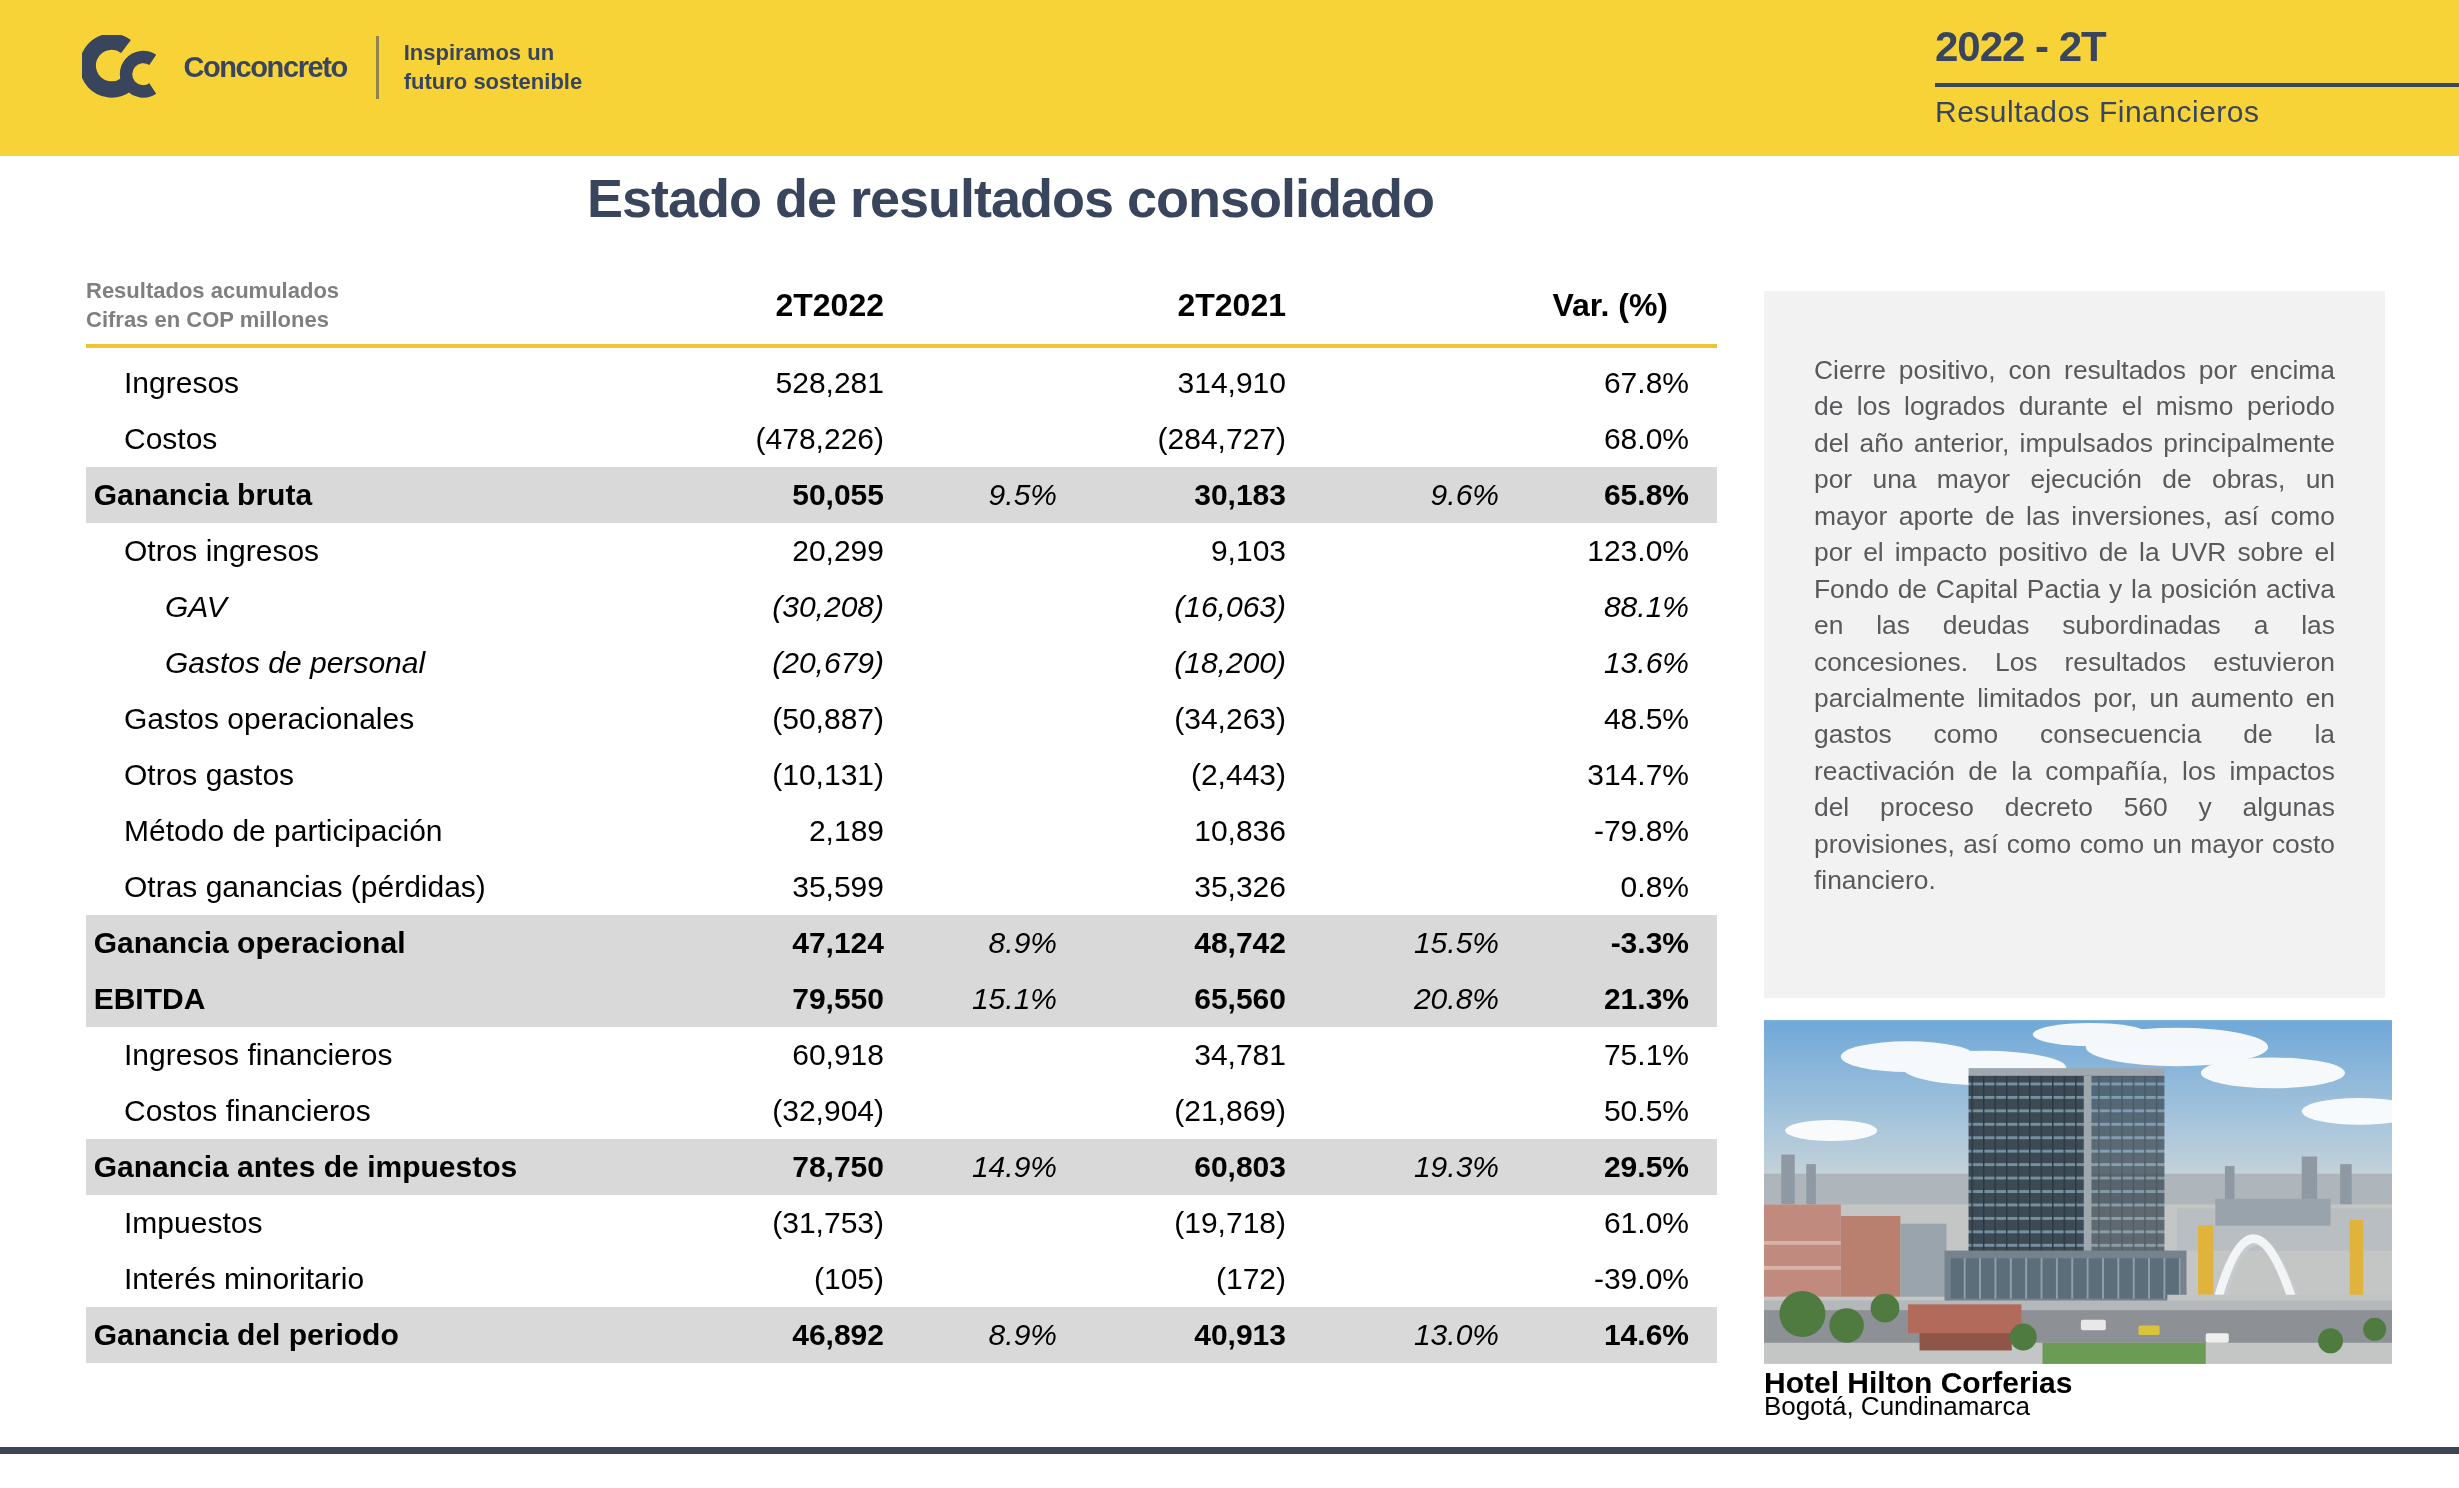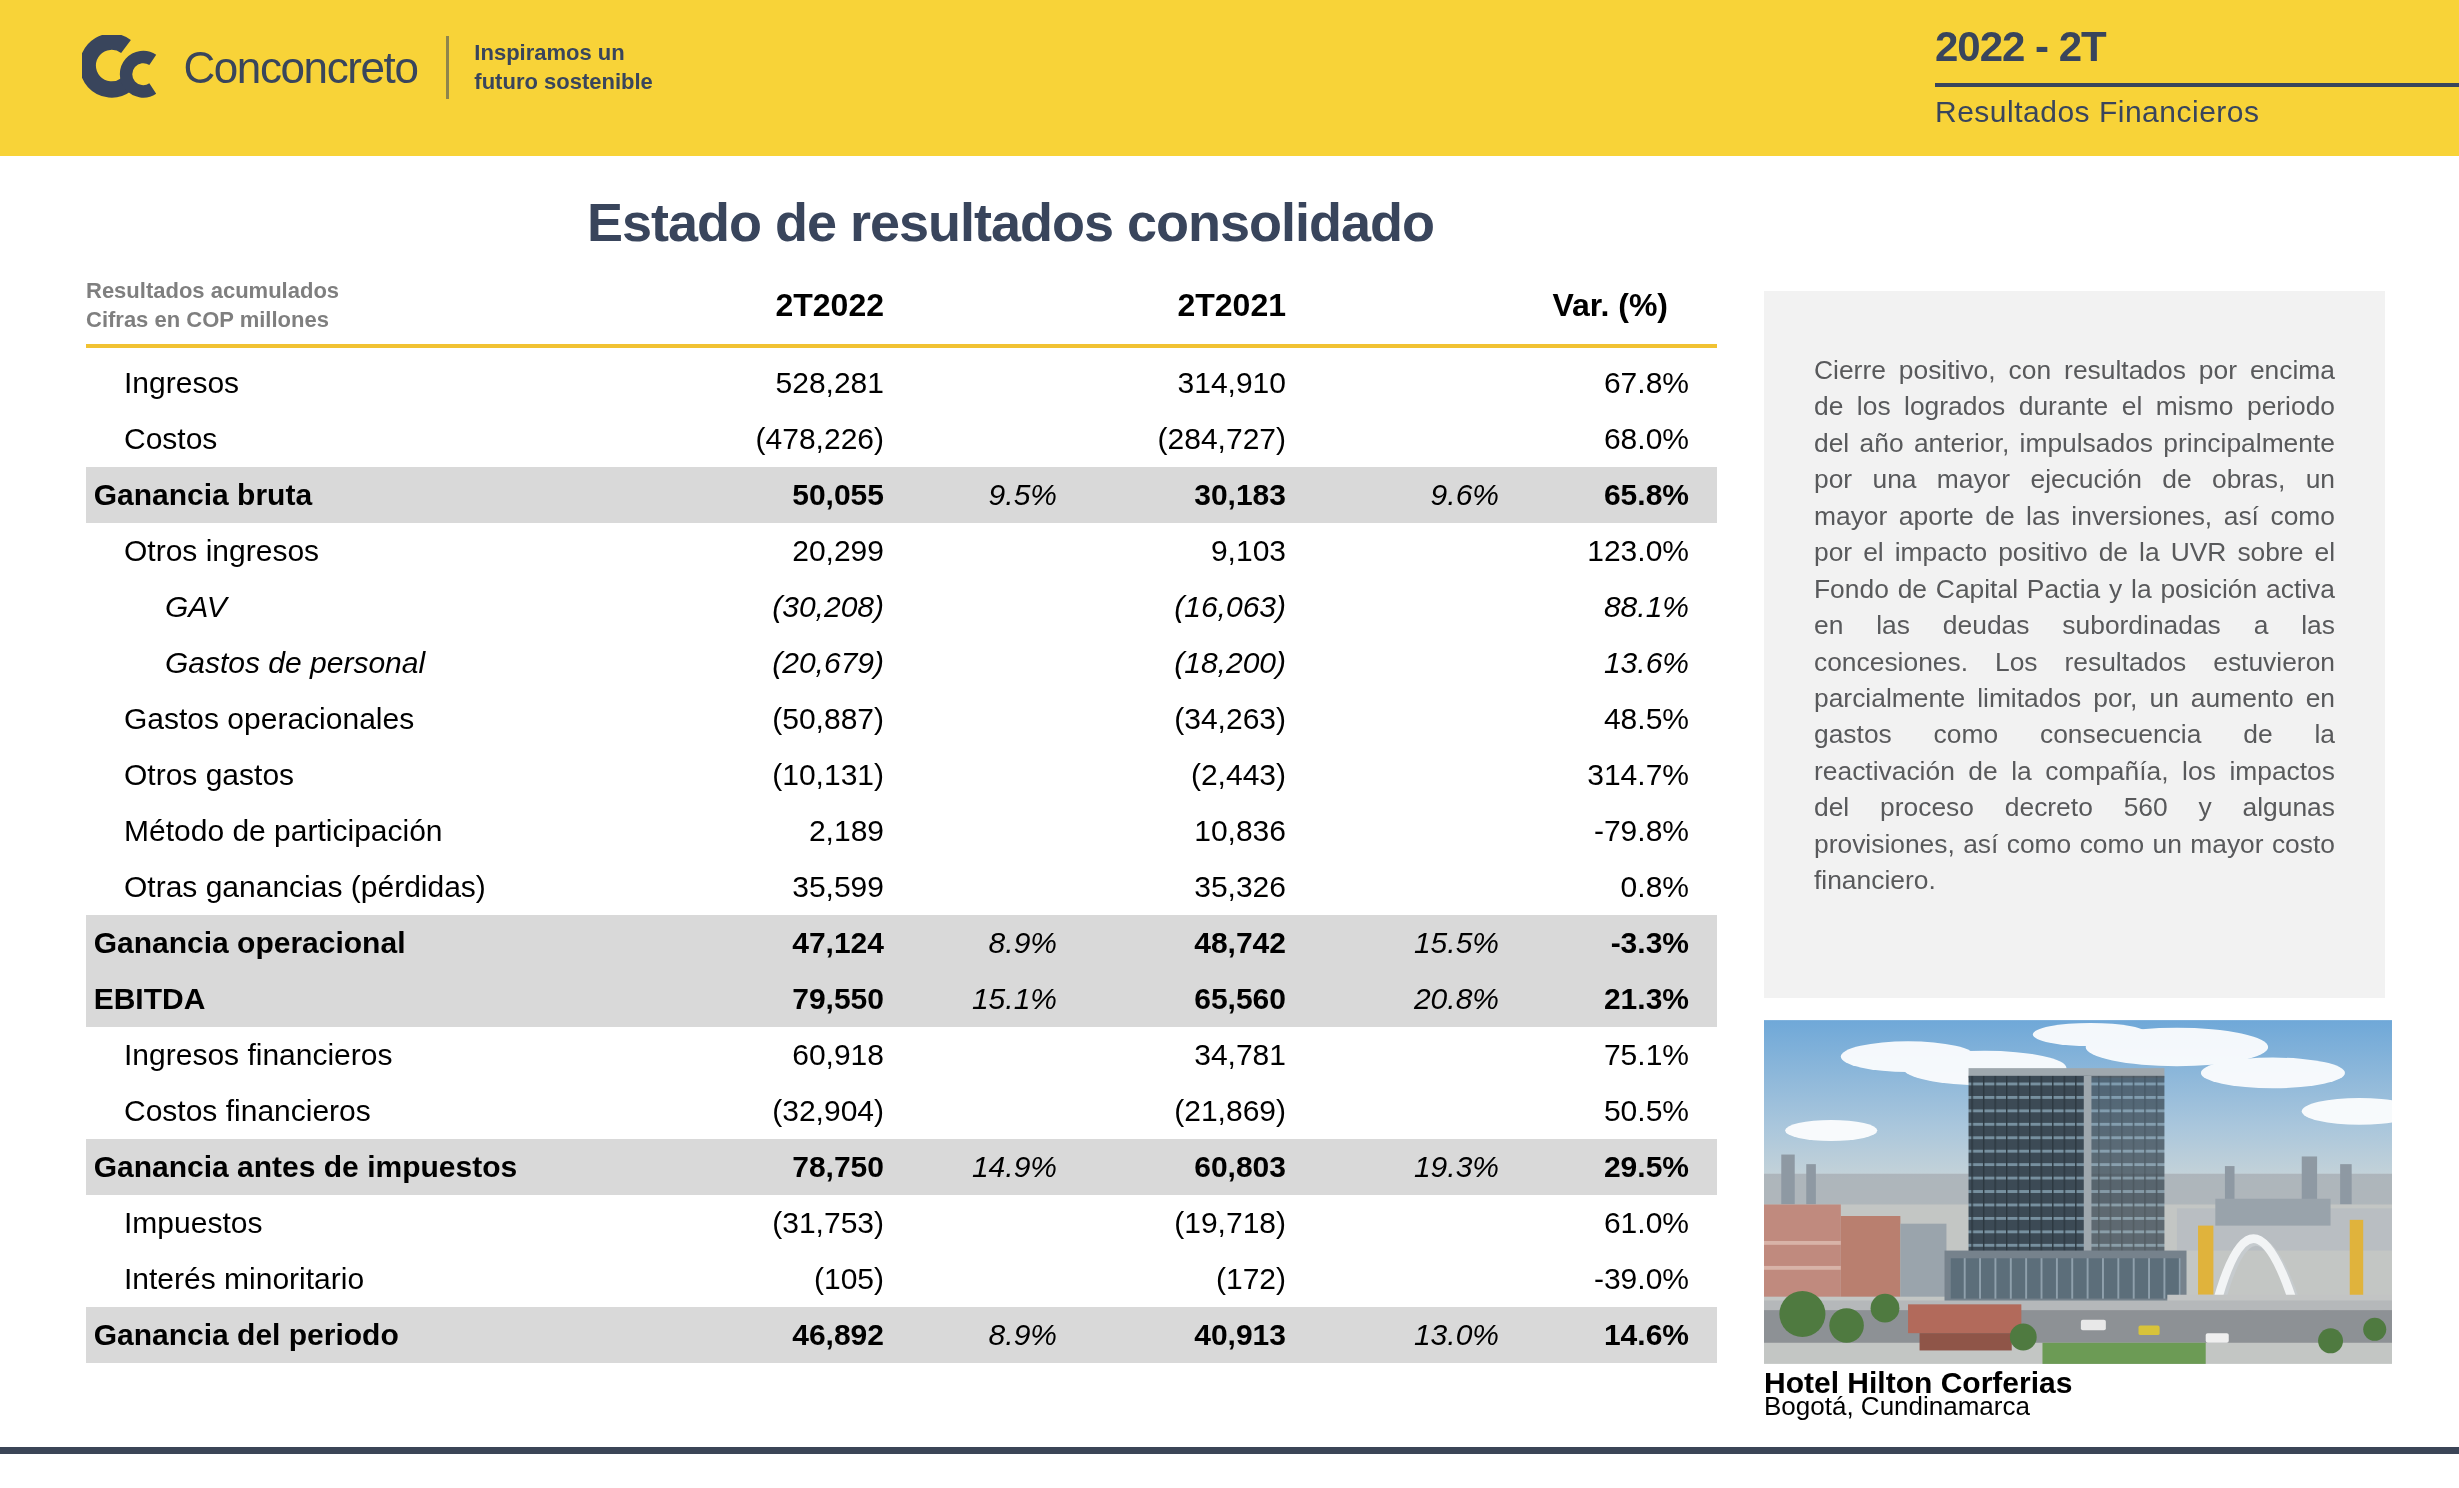--- a/index.html
+++ b/index.html
@@ -14,32 +14,32 @@
   body{margin:0;background:#ffffff;}
   .slide{
     position:relative;width:2459px;height:1488px;background:#fff;
     font-family:"Liberation Sans", sans-serif;overflow:hidden;
   }
 
   
   .banner{position:absolute;left:0;top:0;width:2459px;height:156px;background:var(--yellow);}
   .logo-group{position:absolute;left:82px;top:35px;display:flex;align-items:center;}
   .logo-mark{width:88px;height:65px;margin-right:13.4px;}
-  .logo-text{font-size:44px;font-weight:normal;color:var(--navy);letter-spacing:-1.4px;}
+  .logo-text{font-size:29px;font-weight:bold;color:var(--navy);letter-spacing:-1.4px;}
   .banner-divider{width:2.9px;height:63px;background:rgba(57,69,92,.55);margin:0 25px 0 29px;}
   .tagline{font-size:22px;font-weight:bold;color:var(--navy);line-height:1.3;}
   .tagline span{display:block;}
   .period-block{position:absolute;left:1935px;top:23px;width:525px;}
   .period-title{font-size:42px;font-weight:bold;color:var(--navy);letter-spacing:-1px;
     padding-bottom:11.5px;border-bottom:4.8px solid var(--navy);}
   .period-sub{font-size:30px;color:var(--navy);margin-top:8.6px;letter-spacing:0.5px;}
 
   
   .page-title{position:absolute;left:0;top:167px;width:2021px;text-align:center;
-    font-size:54px;font-weight:bold;color:var(--navy);letter-spacing:-1px;margin-top:24px;}
+    font-size:54px;font-weight:bold;color:var(--navy);letter-spacing:-1px;}
 
   
   .table-area{position:absolute;left:86px;top:269px;width:1631px;}
   .t-grid{display:grid;grid-template-columns:519px 279px 173px 229px 213px 190px;padding-right:29px;}
   .t-head{align-items:center;height:73px;}
   .t-note{font-size:22px;font-weight:bold;color:#7F7F7F;line-height:1.3;}
   .t-note span{display:block;}
   .t-col{font-size:32px;font-weight:bold;color:#000;text-align:right;}
   .t-col.var-col{padding-right:21px;}
   .rule{height:3.8px;background:var(--rule-gold);margin-top:1.9px;}

